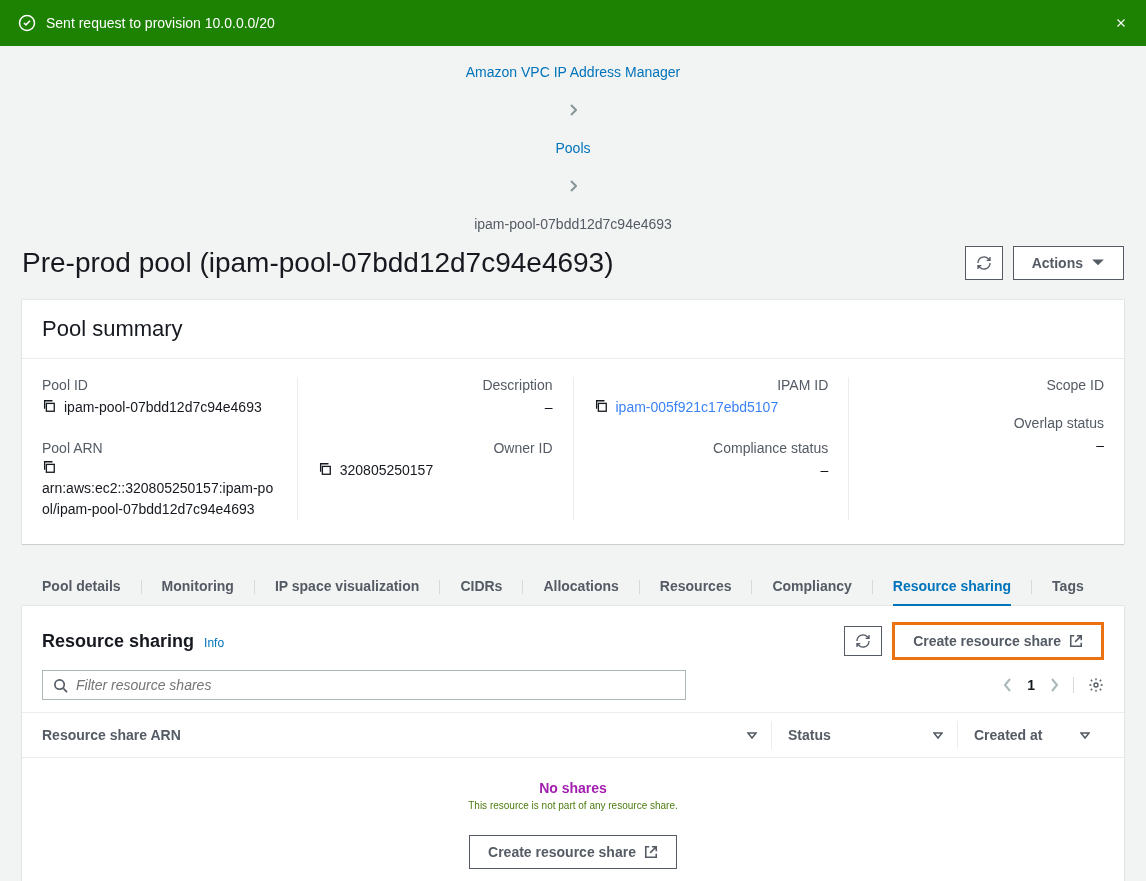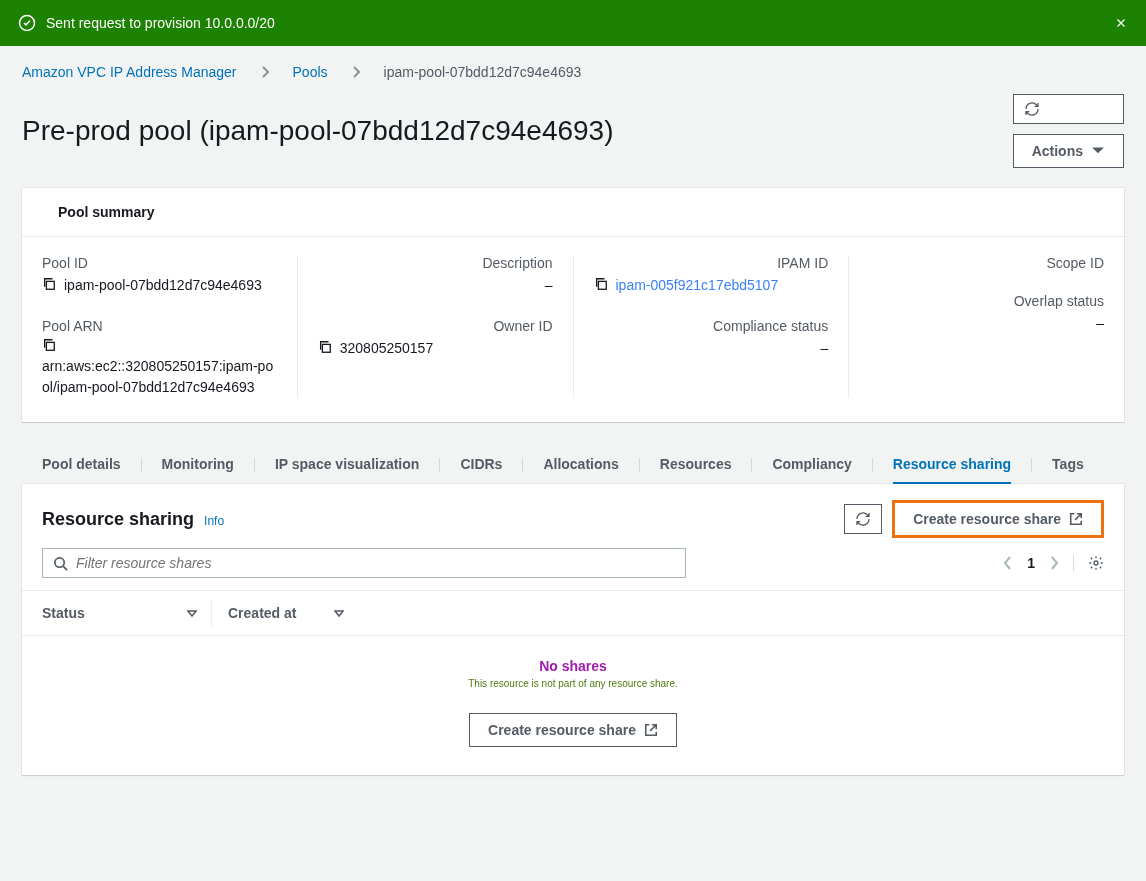--- a/index.html
+++ b/index.html
@@ -7,40 +7,40 @@
   
   
   .notification { background: #1d8102; color: #fff; padding: 14px 18px; display: flex; align-items: center; justify-content: space-between; }
   .notification-left { display: flex; align-items: center; gap: 10px; }
   .notification-left svg { width: 18px; height: 18px; }
   .notification-close { cursor: pointer; color: #fff; font-size: 18px; }
   
   .page { padding: 18px 22px; }
   
   
-  .breadcrumb { display: flex; align-items: center; gap: 24px; font-size: 14px; margin-bottom: 14px; }
+  .breadcrumb { display: flex; align-items: center; gap: 24px; font-size: 14px; margin-bottom: 14px; flex-direction: column; }
   .breadcrumb a { color: #0073bb; text-decoration: none; }
   .breadcrumb .sep { color: #879596; }
   .breadcrumb .current { color: #545b64; }
   
   
   .page-header { display: flex; justify-content: space-between; align-items: center; margin-bottom: 20px; }
   .page-header h1 { font-size: 28px; font-weight: 400; }
-  .header-actions { display: flex; gap: 10px; flex-direction: column; }
+  .header-actions { display: flex; gap: 10px; }
   
   .btn { background: #fff; border: 1px solid #545b64; color: #545b64; padding: 6px 18px; font-size: 14px; cursor: pointer; display: inline-flex; align-items: center; gap: 8px; font-weight: 700; line-height: 20px; }
   .btn svg { width: 14px; height: 14px; }
   .btn.icon-only { padding: 6px 10px; }
   .btn.icon-only svg { width: 16px; height: 16px; }
   .btn.highlighted { border: 3px solid #ec7211; }
 
   
   .card { background: #fff; box-shadow: 0 1px 1px rgba(0,0,0,0.1), 0 0 1px rgba(0,0,0,0.3); margin-bottom: 24px; }
   .card-header { padding: 16px 20px; }
-  .card-header h2 { font-size: 14px; font-weight: 700; margin-left: 16px; }
+  .card-header h2 { font-size: 22px; font-weight: 400; }
   .card-divider { border-bottom: 1px solid #eaeded; }
   
   
   .summary-grid { display: flex; padding: 18px 20px 24px; gap: 20px; }
   .summary-col { flex: 1; }
   .summary-col.divider { border-left: 1px solid #eaeded; padding-left: 20px; text-align: right; }
   .field { margin-bottom: 22px; }
   .field:last-child { margin-bottom: 0; }
   .field-label { color: #545b64; font-size: 14px; margin-bottom: 4px; }
   .field-value { font-size: 14px; line-height: 1.5; word-break: break-all; }
@@ -297,20 +297,28 @@
         <span class="gear">
           <svg viewBox="0 0 24 24" fill="none" stroke="currentColor" stroke-width="2">
               <circle cx="12" cy="12" r="3"></circle>
               <path d="M12 2v3m0 14v3M4.2 4.2l2.1 2.1m11.4 11.4l2.1 2.1M2 12h3m14 0h3M4.2 19.8l2.1-2.1m11.4-11.4l2.1-2.1"></path>
             </svg>
         </span>
       </div>
     </div>
     <div class="table-wrap">
       <div class="table-head">
+        <div class="th arn">
+          <span>Resource share ARN</span>
+          <span>
+              <svg viewBox="0 0 10 10" fill="none" stroke="currentColor" stroke-width="1.5">
+                <path d="M1 3l4 5 4-5z"></path>
+              </svg>
+            </span>
+        </div>
         <div class="th status">
           <span>Status</span>
           <span>
               <svg viewBox="0 0 10 10" fill="none" stroke="currentColor" stroke-width="1.5">
                 <path d="M1 3l4 5 4-5z"></path>
               </svg>
             </span>
         </div>
         <div class="th created">
           <span>Created at</span>

